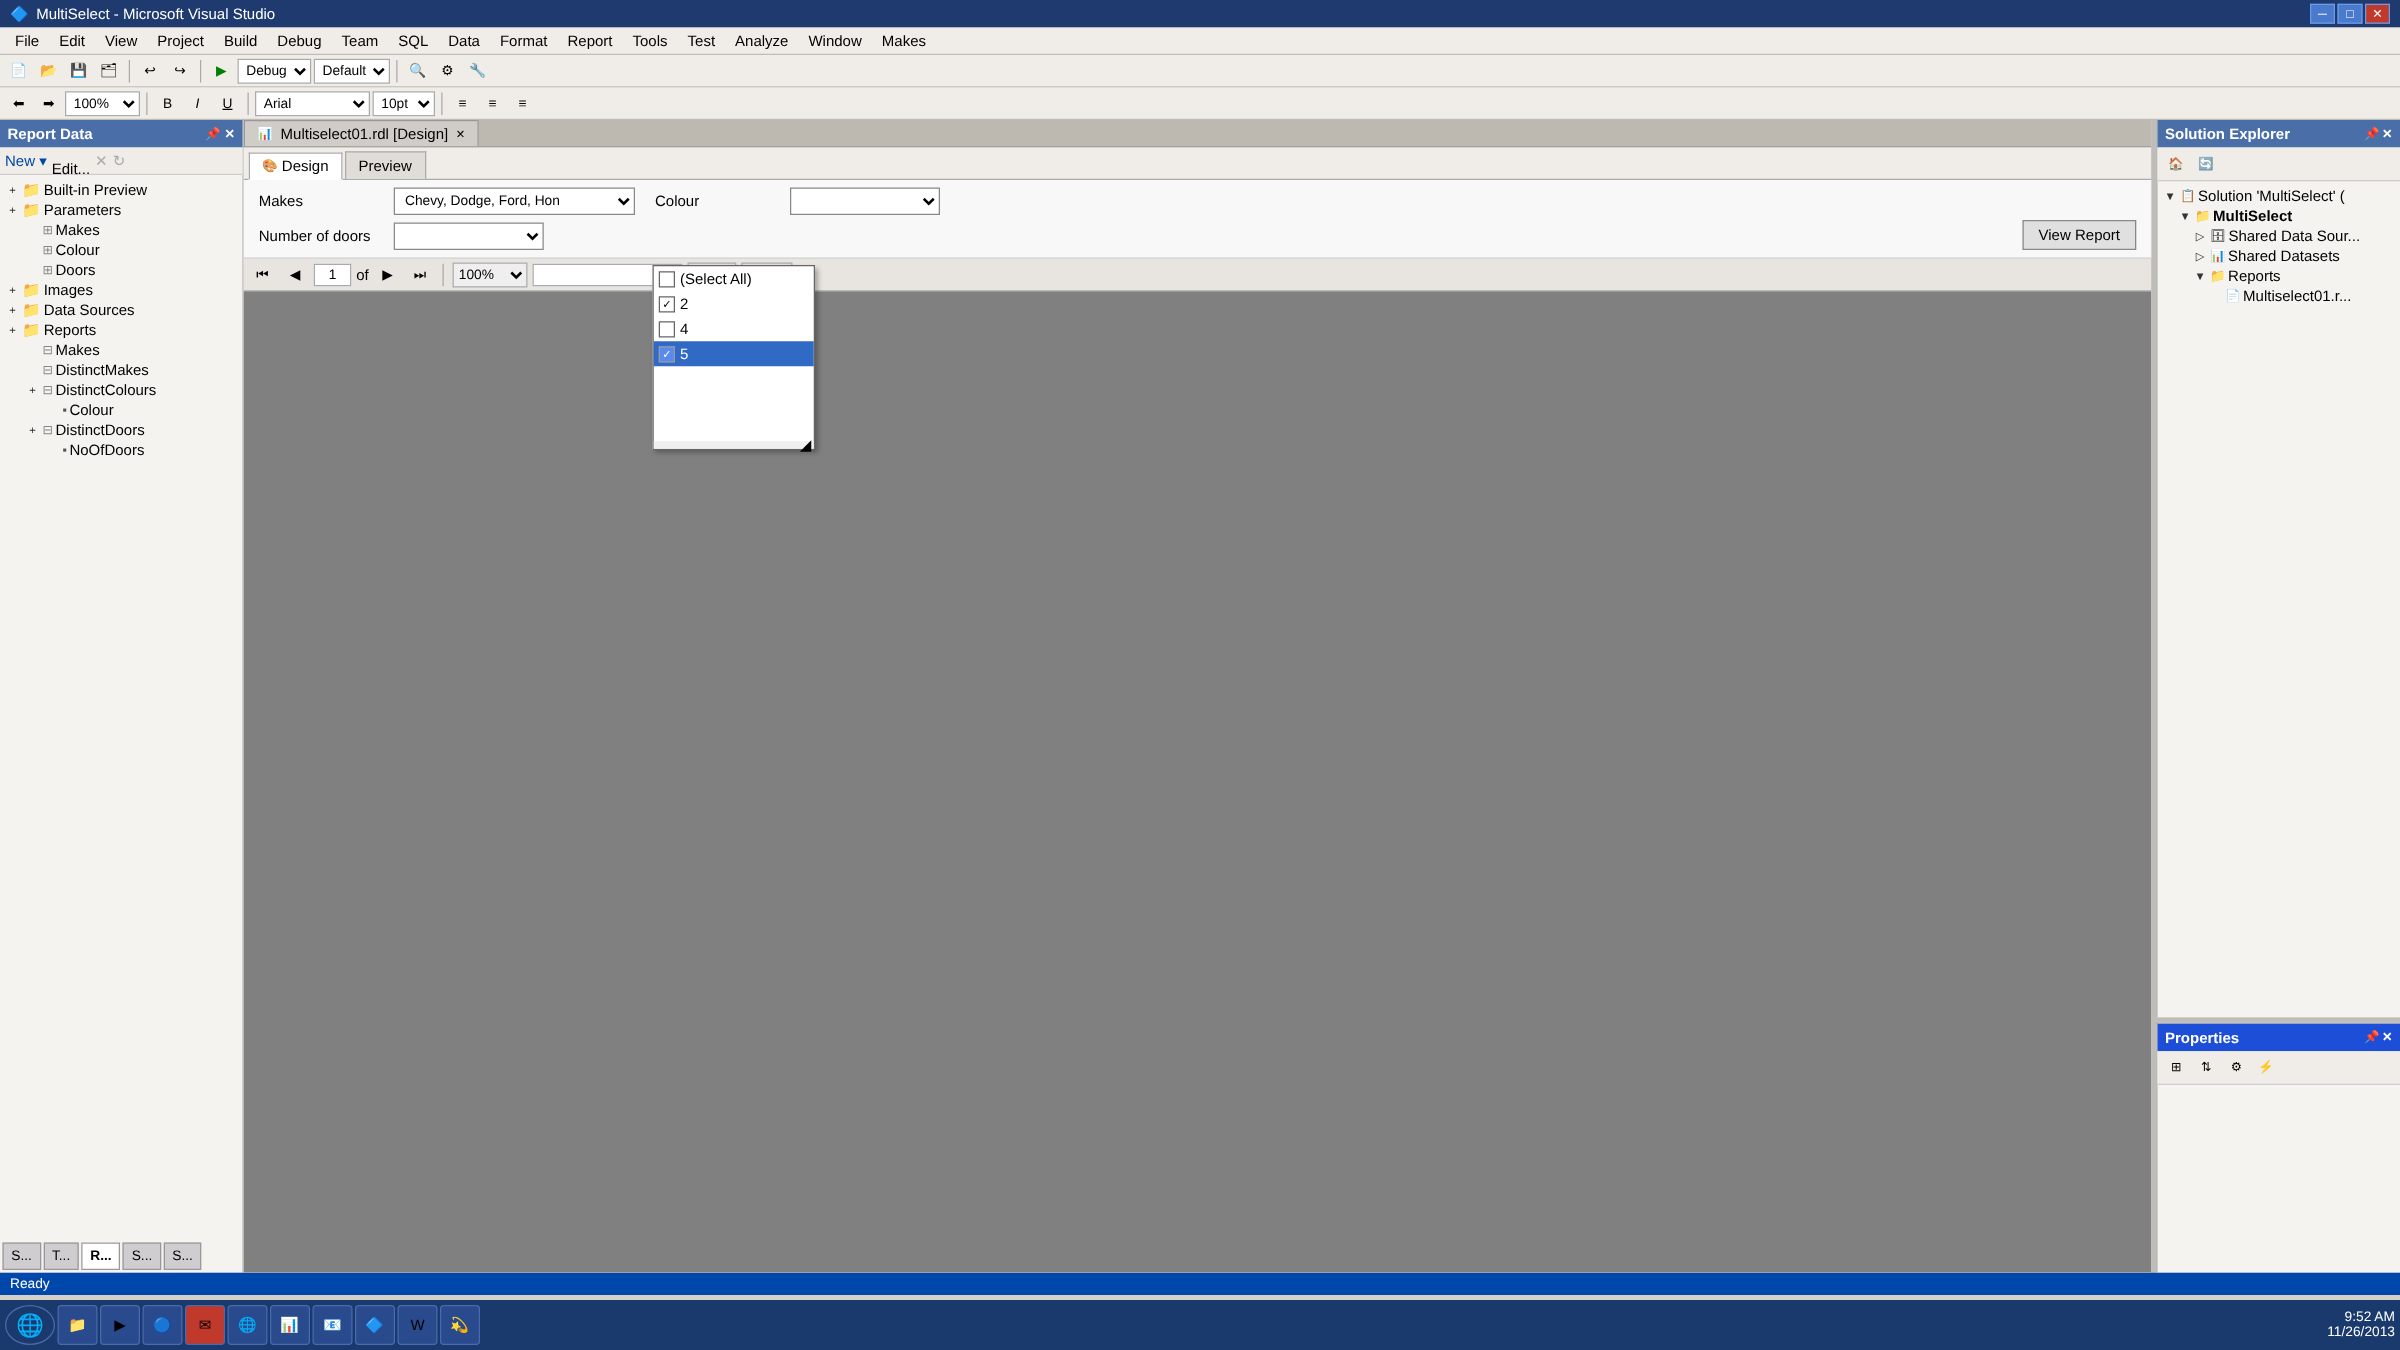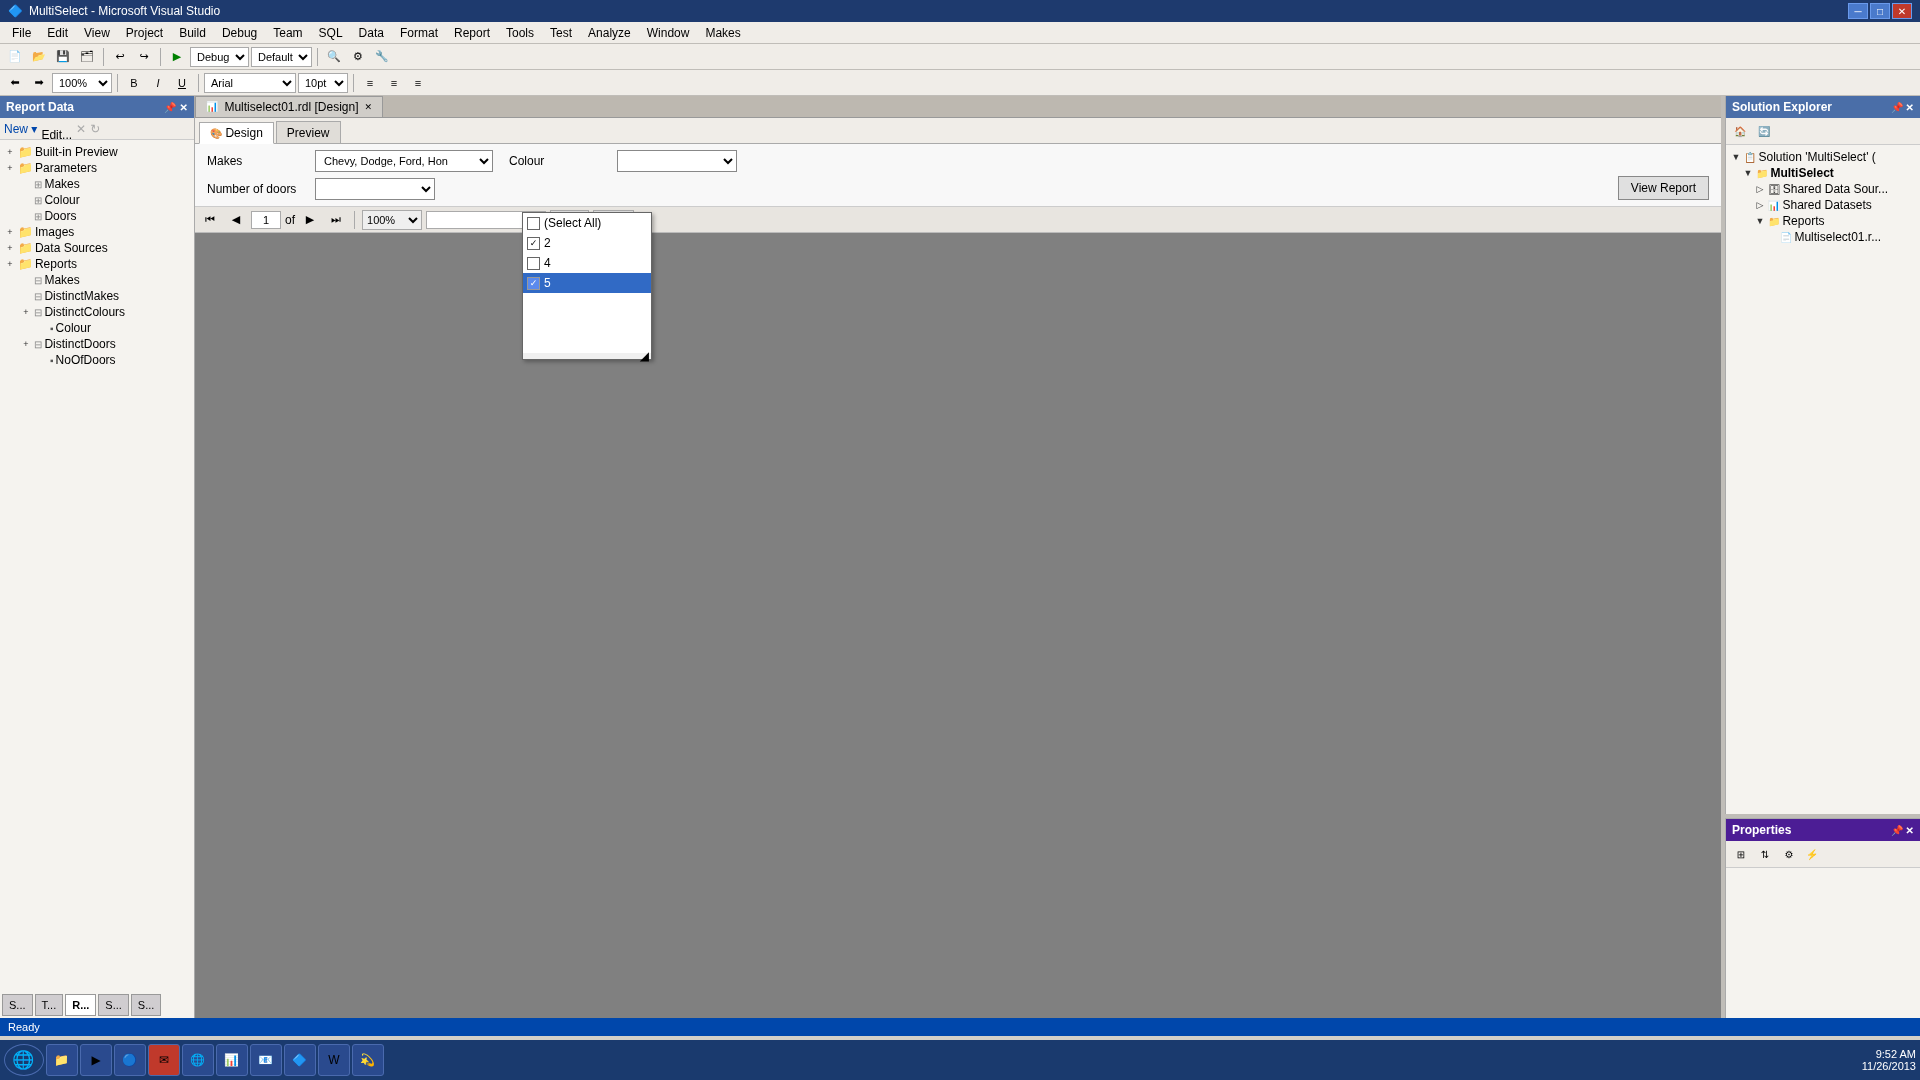--- a/index.html
+++ b/index.html
@@ -149,21 +149,21 @@
       position: relative;
     }
     .param-row { display: flex; align-items: center; gap: 8px; }
     .param-label { font-size: 12px; color: #000; min-width: 100px; }
     .param-select {
       height: 22px;
       border: 1px solid #888;
       background: white;
       font-size: 11px;
       padding: 0 4px;
-      width: 178px;
+      width: 193px;
     }
     .view-report-btn {
       background: #e0e0e0;
       border: 1px solid #888;
       padding: 4px 12px;
       font-size: 12px;
       cursor: pointer;
       height: 24px;
     }
 
@@ -627,21 +627,21 @@
           <span class="expand-btn" style="width:12px;"></span>
           <span style="margin:0 2px; font-size:10px;">📄</span>
           <span class="tree-label">Multiselect01.r...</span>
         </div>
       </div>
     </div>
 
     <div class="splitter-v"></div>
 
     <div style="height:200px; background:#f5f3ef; border-left:1px solid #aaa; border-top:1px solid #aaa; display:flex; flex-direction:column;">
-      <div class="panel-header" style="background:#4c1d95;gap:20px;">
+      <div class="panel-header" style="background:#1d4ed8;gap:20px;">
         <span>Properties</span>
         <div style="display:flex; gap:2px;">
           <span style="font-size:10px; cursor:pointer;">📌</span>
           <span style="font-size:10px; cursor:pointer;">✕</span>
         </div>
       </div>
       <div style="display:flex; align-items:center; padding:2px 4px; background:#f0ede8; border-bottom:1px solid #ccc; gap:2px;">
         <button class="tb-btn" style="font-size:10px;">⊞</button>
         <button class="tb-btn" style="font-size:10px;">⇅</button>
         <button class="tb-btn" style="font-size:10px;">⚙</button>

